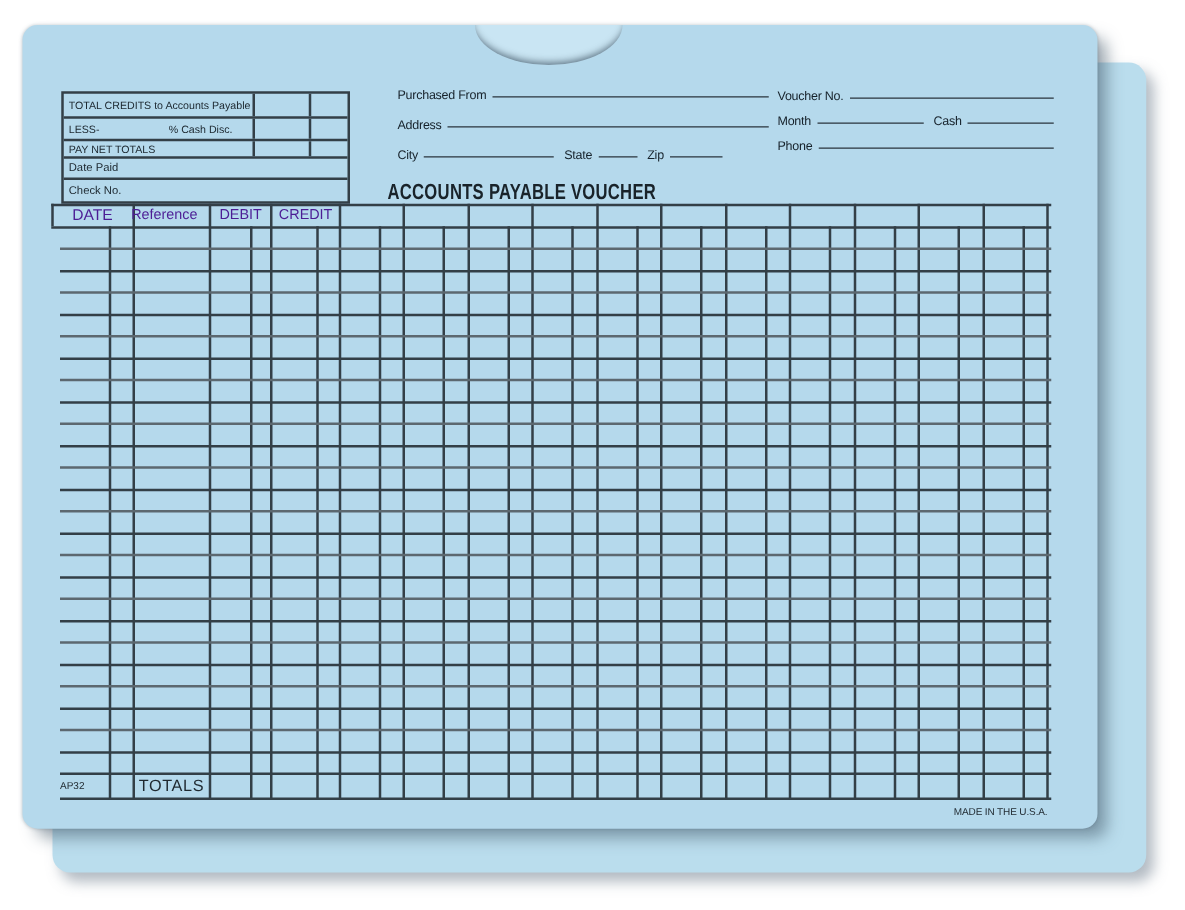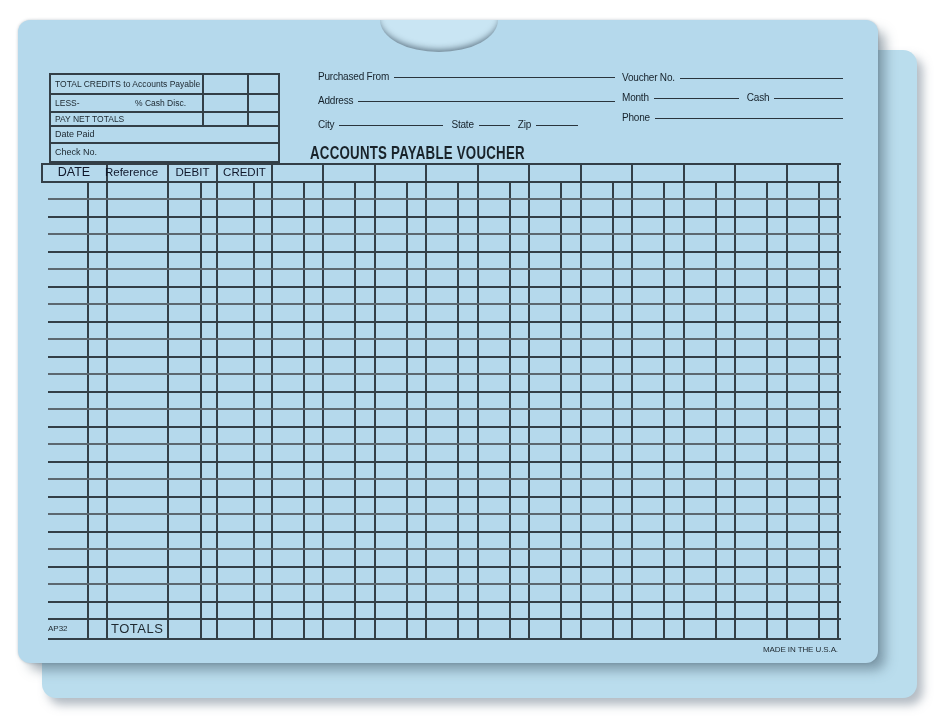--- a/index.html
+++ b/index.html
@@ -42,21 +42,21 @@
   .title{position:absolute;left:292px;top:123px;font-size:17.5px;font-weight:bold;
          color:#19232a;white-space:nowrap;letter-spacing:.3px;
          transform:scaleX(.76);transform-origin:0 50%}
 
   
   .vl,.hl{position:absolute;background:#333f47}
   .vl{width:2px}
   .hl{height:2px}
   .hl.lt{background:#5c6870}
   .ghead{position:absolute;top:143px;height:18px;line-height:19px;text-align:center;
-         font-size:11.5px;color:#0f172a;white-space:nowrap}
+         font-size:11.5px;color:#4c1d95;white-space:nowrap}
   .totals{position:absolute;left:93px;top:601px;font-size:13px;letter-spacing:.5px;color:#1f2930}
 
   
   .fnum{position:absolute;left:30px;top:604px;font-size:8px;color:#222c33}
   .made{position:absolute;left:600px;top:625px;width:220px;text-align:right;
         font-size:8px;color:#222c33;letter-spacing:-.1px}
 </style>
 </head>
 <body>
 

